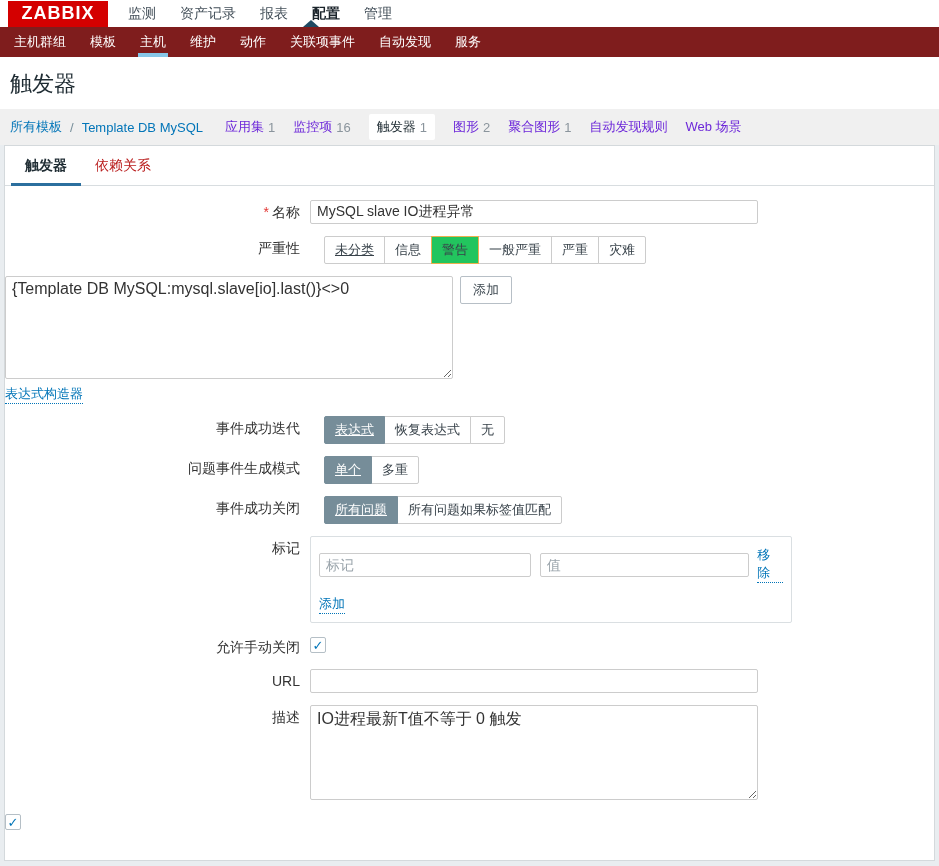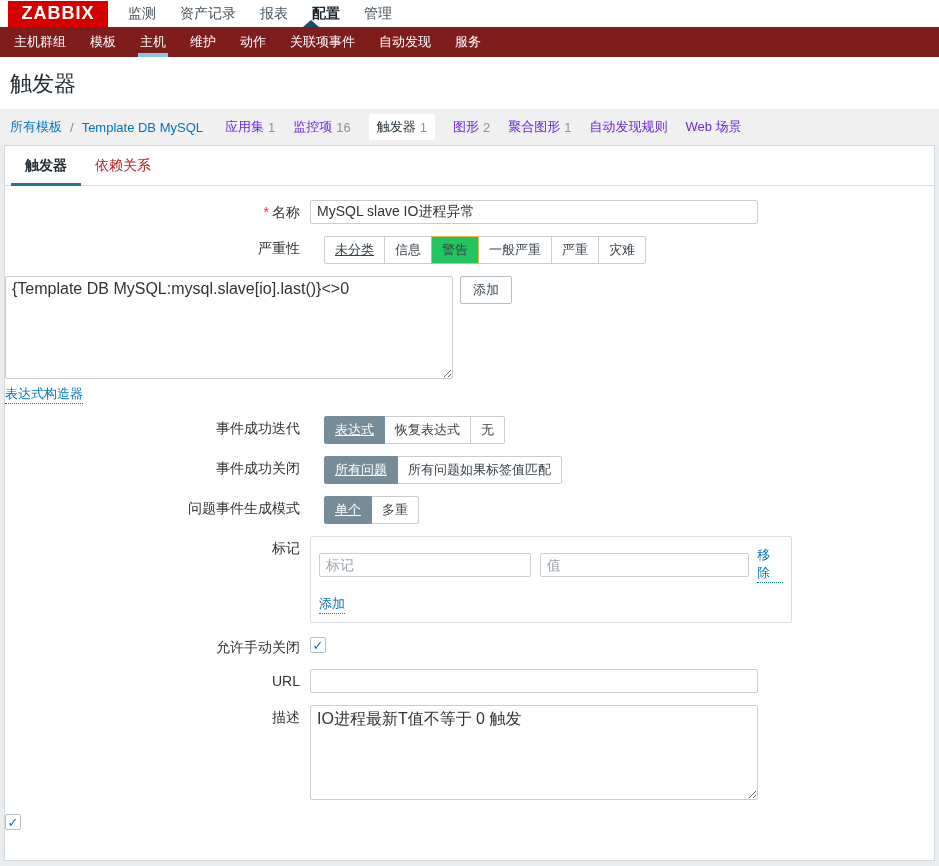--- a/index.html
+++ b/index.html
@@ -193,32 +193,32 @@
     <div class="form-row">
       <div class="form-label">事件成功迭代</div>
       <div class="field segmented">
         <button type="button" class="seg-btn sel-dark">表达式</button>
         <button type="button" class="seg-btn">恢复表达式</button>
         <button type="button" class="seg-btn">无</button>
       </div>
     </div>
 
     <div class="form-row">
+      <div class="form-label">问题事件生成模式</div>
+      <div class="field segmented">
+        <button type="button" class="seg-btn sel-dark">单个</button>
+        <button type="button" class="seg-btn">多重</button>
+      </div>
+    </div>
+
+    <div class="form-row">
       <div class="form-label">事件成功关闭</div>
       <div class="field segmented">
         <button type="button" class="seg-btn sel-dark">所有问题</button>
         <button type="button" class="seg-btn">所有问题如果标签值匹配</button>
-      </div>
-    </div>
-
-    <div class="form-row">
-      <div class="form-label">问题事件生成模式</div>
-      <div class="field segmented">
-        <button type="button" class="seg-btn sel-dark">单个</button>
-        <button type="button" class="seg-btn">多重</button>
       </div>
     </div>
 
     <div class="form-row">
       <div class="form-label">标记</div>
       <div class="field">
         <div class="tags-box">
           <div class="tags-row">
             <input type="text" class="tag-input" placeholder="标记" style="">
             <input type="text" class="value-input" placeholder="值" style="">

